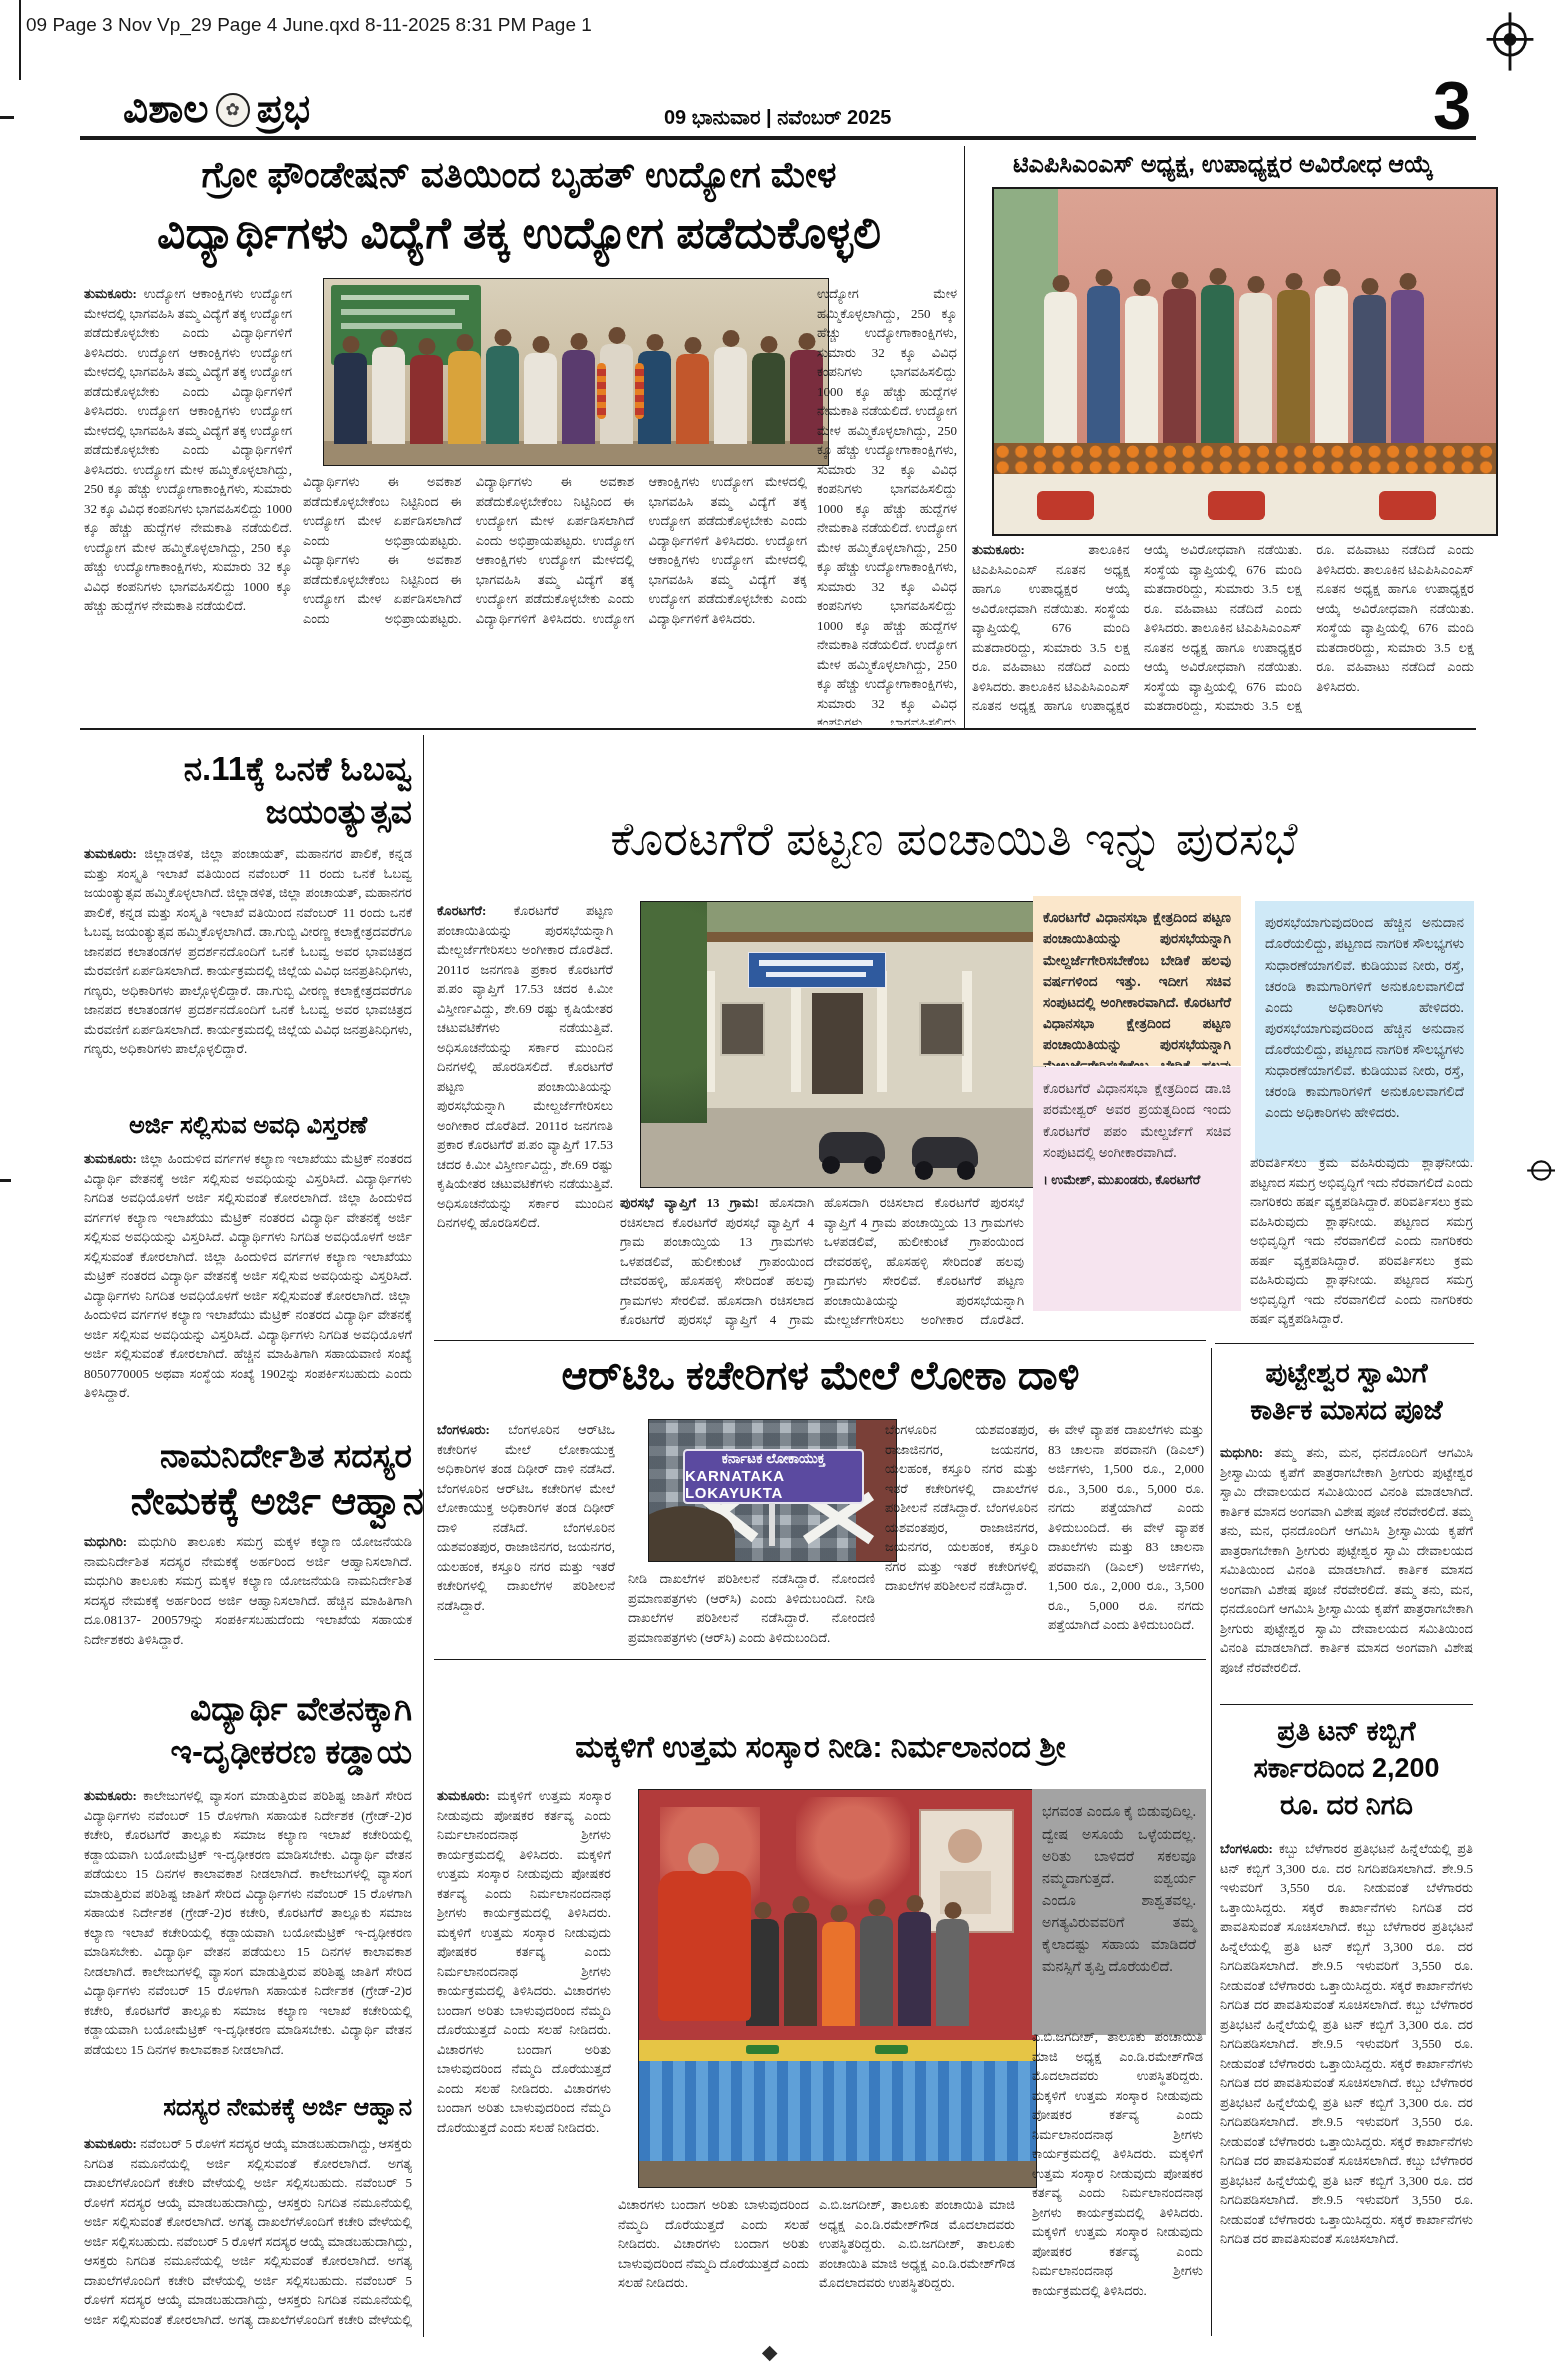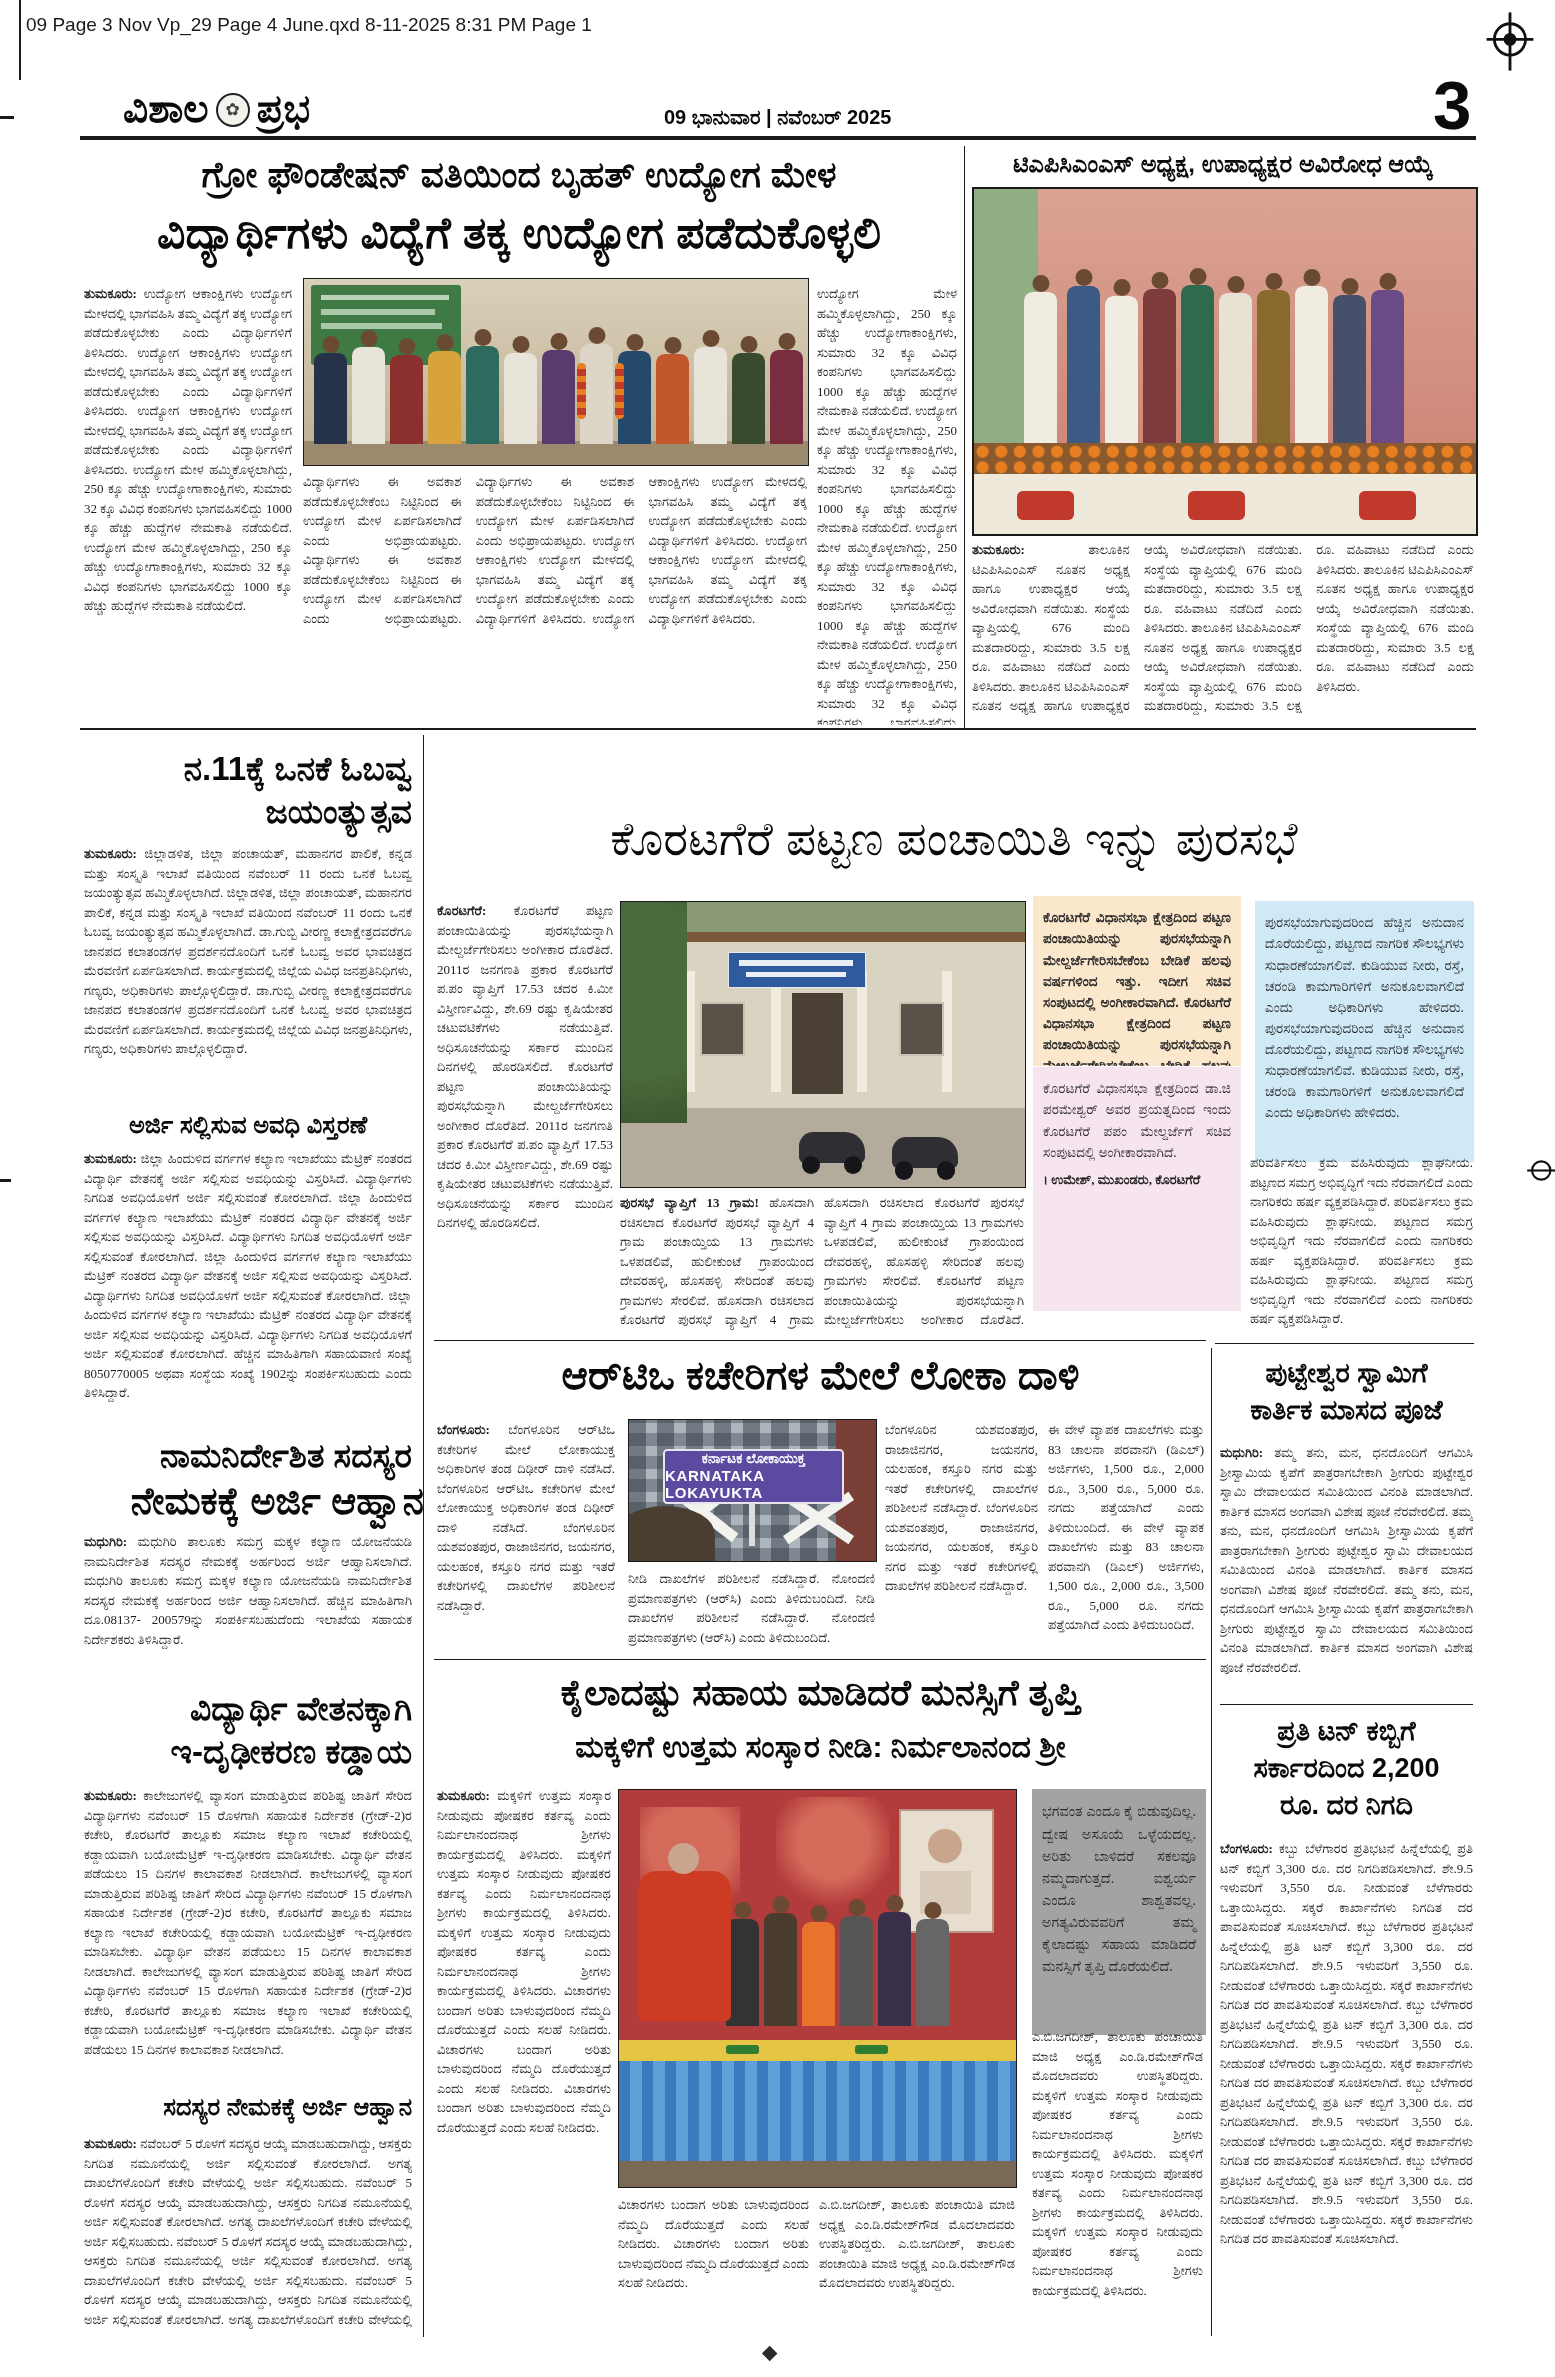--- a/index.html
+++ b/index.html
@@ -19,21 +19,21 @@
   .pageno{position:absolute;left:1433px;top:66px;font-size:69px;font-weight:700;color:#0a0a0a;
           font-family:"Liberation Sans","DejaVu Sans",sans-serif;}
   .rule-h{position:absolute;background:#1a1a1a;}
   .rule-v{position:absolute;background:#1a1a1a;}
   .hl{position:absolute;font-family:"Liberation Sans","DejaVu Sans",sans-serif;font-weight:800;color:#0a0a0a;
       text-align:center;white-space:nowrap;overflow:visible;}
   .hl-left{text-align:right;}
   .bt{position:absolute;font-size:13px;line-height:1.5;text-align:justify;overflow:hidden;color:#1d1d1d;}
   .dl{font-weight:bold;}
   .subbold{font-weight:bold;}
-  .photo{position:absolute;overflow:hidden;border:1.4px solid #1a1a1a;}
+  .photo{position:absolute;overflow:hidden;border:1.4px solid #1a1a1a;margin-left:20px;}
   .people{position:absolute;display:flex;align-items:flex-end;gap:5px;}
   .pr{position:relative;flex:0 0 auto;width:33px;border-radius:8.6px 8.6px 0 0;background:var(--c);}
   .pr::before{content:"";position:absolute;top:-17px;left:50%;transform:translateX(-50%);
               width:17px;height:17px;border-radius:50%;background:#6b4a33;}
   .garland{position:absolute;width:8.6px;border-radius:4.3px;
            background:repeating-linear-gradient(#e67e22 0 6.4px,#c0392b 6.4px 13px);}
   .box{position:absolute;padding:11.4px 10px;font-size:13.6px;line-height:1.55;text-align:justify;
        overflow:hidden;color:#2b2b2b;}
   .quoteattr{display:block;margin-top:7.1px;font-weight:bold;font-size:13px;color:#222;}
   .sign{position:absolute;background:#5b4aa0;border:2.9px solid #e7e4ee;border-radius:4.3px;color:#fff;
@@ -262,21 +262,20 @@
   </div>
   <div class="bt" style="left:885px;top:1420px;width:153px;height:236px">
     <span>ಬೆಂಗಳೂರಿನ ಯಶವಂತಪುರ, ರಾಜಾಜಿನಗರ, ಜಯನಗರ, ಯಲಹಂಕ, ಕಸ್ತೂರಿ ನಗರ ಮತ್ತು ಇತರೆ ಕಚೇರಿಗಳಲ್ಲಿ ದಾಖಲೆಗಳ ಪರಿಶೀಲನೆ ನಡೆಸಿದ್ದಾರೆ. ಬೆಂಗಳೂರಿನ ಯಶವಂತಪುರ, ರಾಜಾಜಿನಗರ, ಜಯನಗರ, ಯಲಹಂಕ, ಕಸ್ತೂರಿ ನಗರ ಮತ್ತು ಇತರೆ ಕಚೇರಿಗಳಲ್ಲಿ ದಾಖಲೆಗಳ ಪರಿಶೀಲನೆ ನಡೆಸಿದ್ದಾರೆ. </span>
   </div>
   <div class="bt" style="left:1048px;top:1420px;width:156px;height:236px">
     <span>ಈ ವೇಳೆ ವ್ಯಾಪಕ ದಾಖಲೆಗಳು ಮತ್ತು 83 ಚಾಲನಾ ಪರವಾನಗಿ (ಡಿಎಲ್) ಅರ್ಜಿಗಳು, 1,500 ರೂ., 2,000 ರೂ., 3,500 ರೂ., 5,000 ರೂ. ನಗದು ಪತ್ತೆಯಾಗಿದೆ ಎಂದು ತಿಳಿದುಬಂದಿದೆ. ಈ ವೇಳೆ ವ್ಯಾಪಕ ದಾಖಲೆಗಳು ಮತ್ತು 83 ಚಾಲನಾ ಪರವಾನಗಿ (ಡಿಎಲ್) ಅರ್ಜಿಗಳು, 1,500 ರೂ., 2,000 ರೂ., 3,500 ರೂ., 5,000 ರೂ. ನಗದು ಪತ್ತೆಯಾಗಿದೆ ಎಂದು ತಿಳಿದುಬಂದಿದೆ. </span>
   </div>
 
   <div class="rule-h" style="left:434px;top:1659px;width:772px;height:1.4px"></div>
 
-  <div class="hl" style="left:435px;top:1672px;width:771px;font-size:36px;font-weight:800">ಕೈಲಾದಷ್ಟು ಸಹಾಯ ಮಾಡಿದರೆ ಮನಸ್ಸಿಗೆ ತೃಪ್ತಿ </div>
   <div class="hl" style="left:435px;top:1730px;width:771px;font-size:30px">ಮಕ್ಕಳಿಗೆ ಉತ್ತಮ ಸಂಸ್ಕಾರ ನೀಡಿ: ನಿರ್ಮಲಾನಂದ ಶ್ರೀ </div>
 
   <div class="bt" style="left:437px;top:1786px;width:174px;height:547px">
     <span class="dl">ತುಮಕೂರು:  </span><span>ಮಕ್ಕಳಿಗೆ ಉತ್ತಮ ಸಂಸ್ಕಾರ ನೀಡುವುದು ಪೋಷಕರ ಕರ್ತವ್ಯ ಎಂದು ನಿರ್ಮಲಾನಂದನಾಥ ಶ್ರೀಗಳು ಕಾರ್ಯಕ್ರಮದಲ್ಲಿ ತಿಳಿಸಿದರು. ಮಕ್ಕಳಿಗೆ ಉತ್ತಮ ಸಂಸ್ಕಾರ ನೀಡುವುದು ಪೋಷಕರ ಕರ್ತವ್ಯ ಎಂದು ನಿರ್ಮಲಾನಂದನಾಥ ಶ್ರೀಗಳು ಕಾರ್ಯಕ್ರಮದಲ್ಲಿ ತಿಳಿಸಿದರು. ಮಕ್ಕಳಿಗೆ ಉತ್ತಮ ಸಂಸ್ಕಾರ ನೀಡುವುದು ಪೋಷಕರ ಕರ್ತವ್ಯ ಎಂದು ನಿರ್ಮಲಾನಂದನಾಥ ಶ್ರೀಗಳು ಕಾರ್ಯಕ್ರಮದಲ್ಲಿ ತಿಳಿಸಿದರು. </span>
     <span>ವಿಚಾರಗಳು ಬಂದಾಗ ಅರಿತು ಬಾಳುವುದರಿಂದ ನೆಮ್ಮದಿ ದೊರೆಯುತ್ತದೆ ಎಂದು ಸಲಹೆ ನೀಡಿದರು. ವಿಚಾರಗಳು ಬಂದಾಗ ಅರಿತು ಬಾಳುವುದರಿಂದ ನೆಮ್ಮದಿ ದೊರೆಯುತ್ತದೆ ಎಂದು ಸಲಹೆ ನೀಡಿದರು. ವಿಚಾರಗಳು ಬಂದಾಗ ಅರಿತು ಬಾಳುವುದರಿಂದ ನೆಮ್ಮದಿ ದೊರೆಯುತ್ತದೆ ಎಂದು ಸಲಹೆ ನೀಡಿದರು. </span>
   </div>
 
   <div class="photo" style="left:618px;top:1789px;width:397px;height:397px;border-width:1.4px;background:#b23b3b">
     <div class="abs" style="left:21.4px;top:17px;width:100px;height:128px;background:radial-gradient(circle at 50% 30%, #d46a5a 40%, rgba(0,0,0,0) 70%)"></div>
     <div class="abs" style="left:157px;top:7.1px;width:114px;height:114px;background:radial-gradient(circle at 50% 40%, #d46a5a 40%, rgba(0,0,0,0) 72%)"></div>

